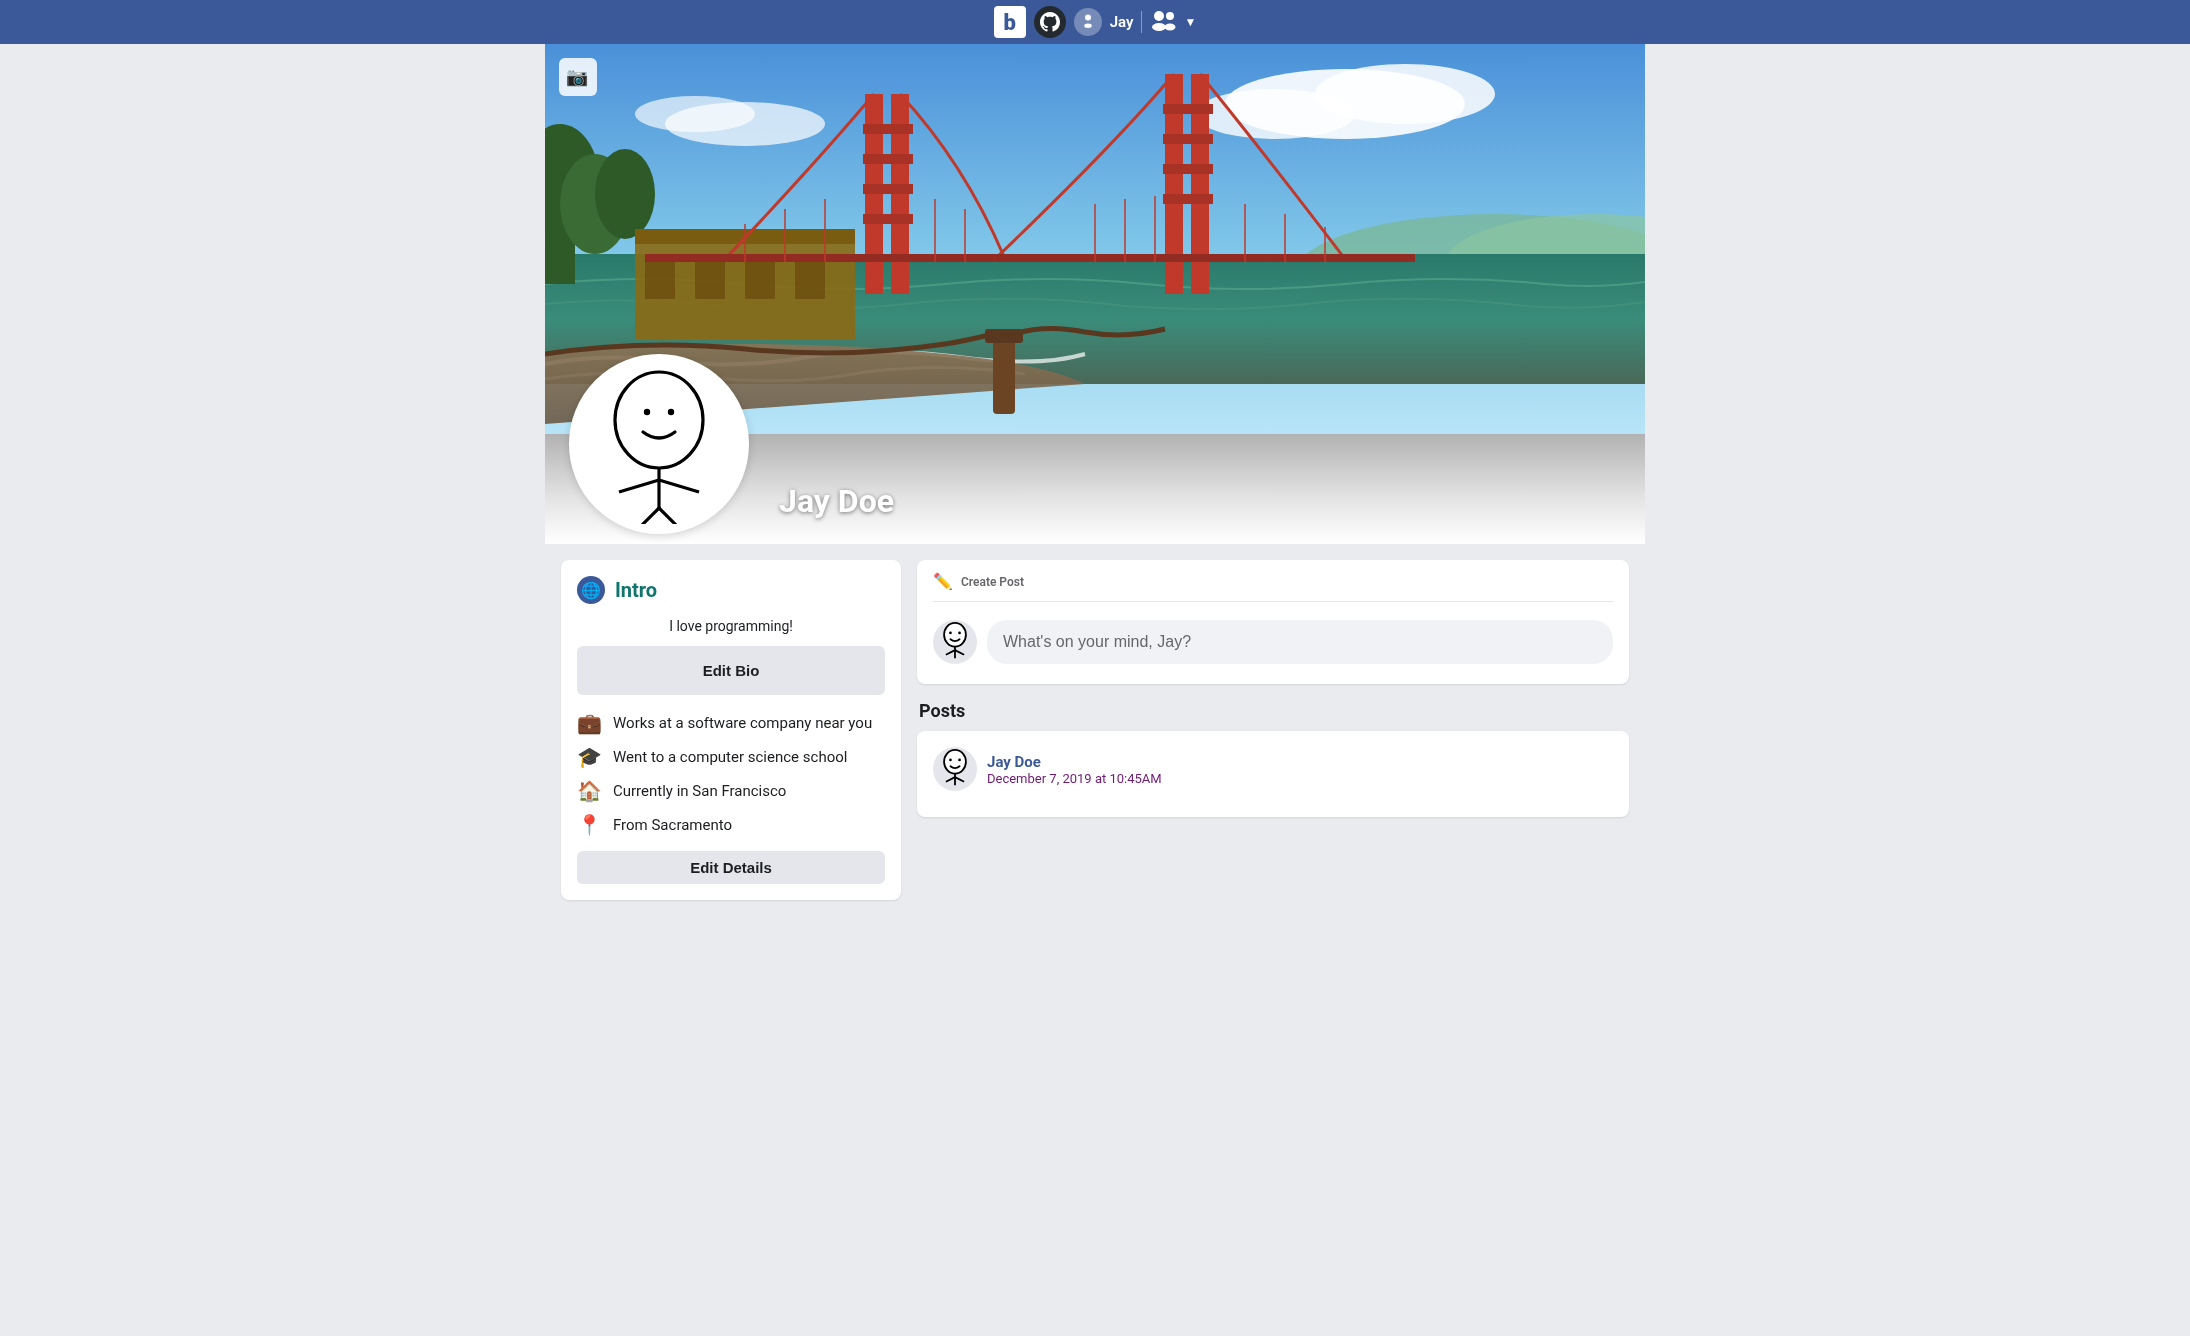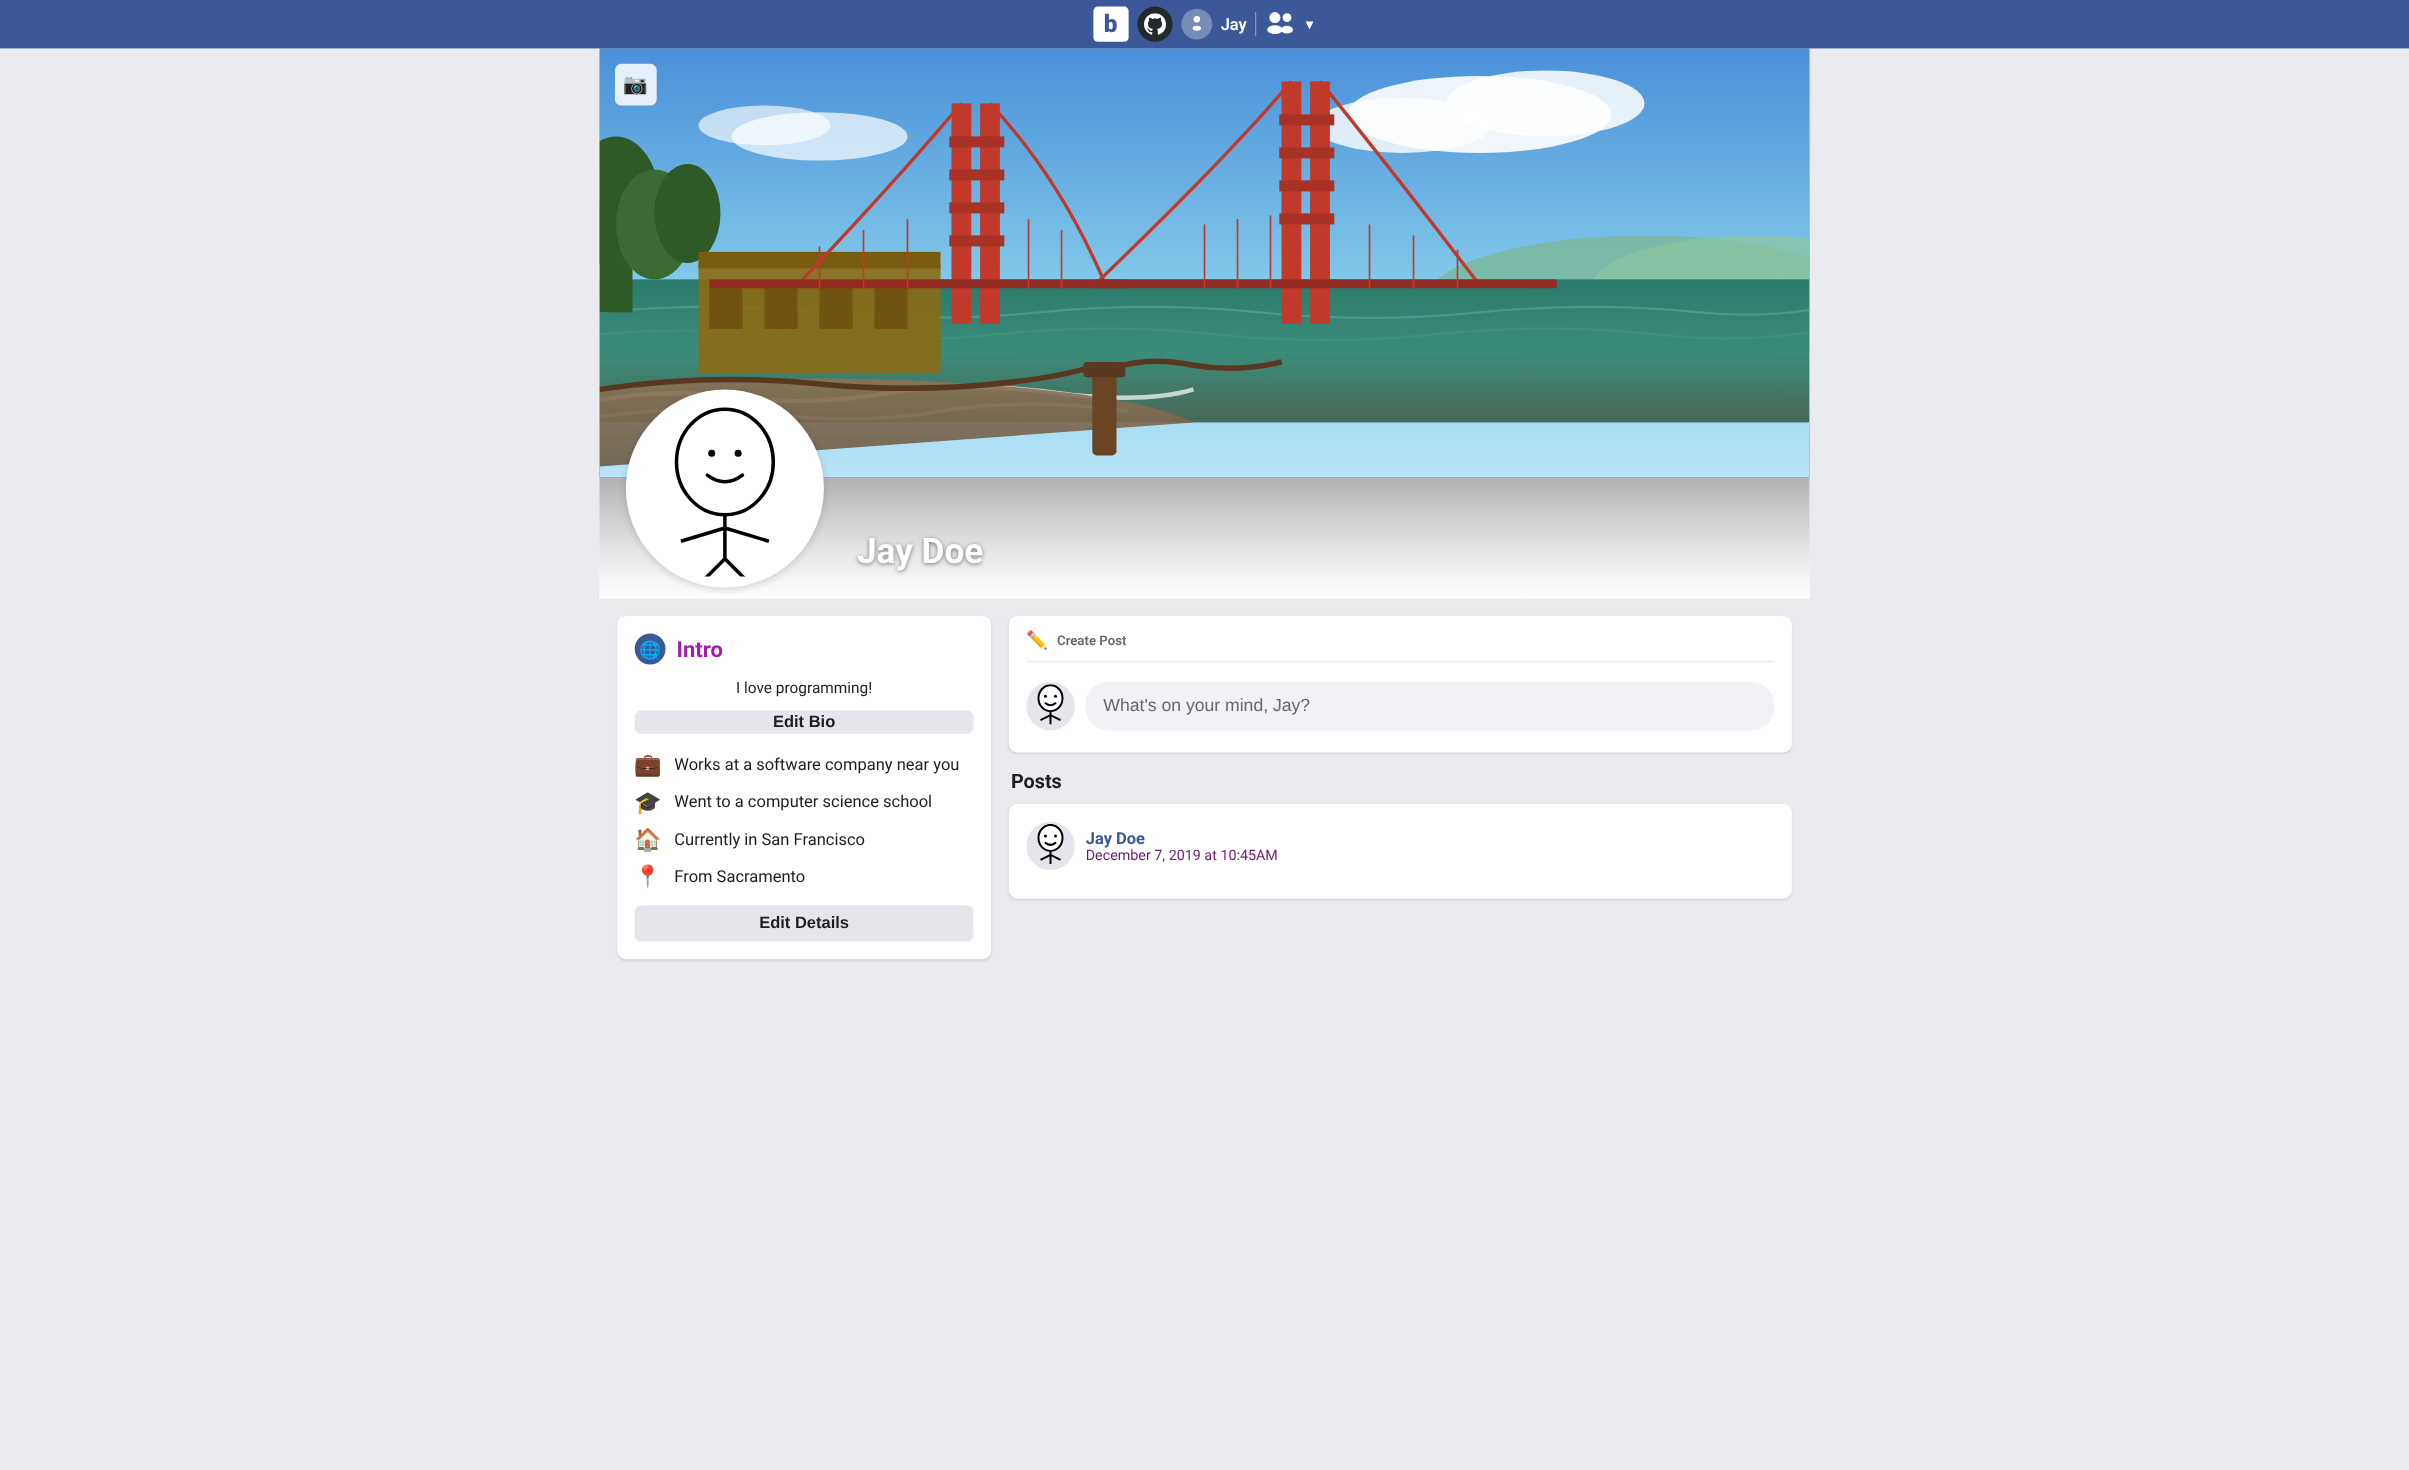--- a/index.html
+++ b/index.html
@@ -157,34 +157,34 @@
       width: 28px; height: 28px;
       background: #3b5998;
       border-radius: 50%;
       display: flex; align-items: center; justify-content: center;
       color: white; font-size: 16px;
       flex-shrink: 0;
     }
     .intro-title {
       font-size: 20px;
       font-weight: 700;
-      color: #a21caf;
+      color: #0f766e;
     }
     .intro-bio {
       text-align: center;
       font-size: 14px;
       color: #1c1e21;
       margin-bottom: 12px;
     }
     .edit-bio-btn {
       width: 100%;
       background: #e4e6eb;
       border: none;
       border-radius: 6px;
-      padding: 2px 0;
+      padding: 16px 0;
       font-size: 15px;
       font-weight: 600;
       color: #1c1e21;
       cursor: pointer;
       margin-bottom: 16px;
     }
     .intro-details {
       list-style: none;
       display: flex;
       flex-direction: column;

